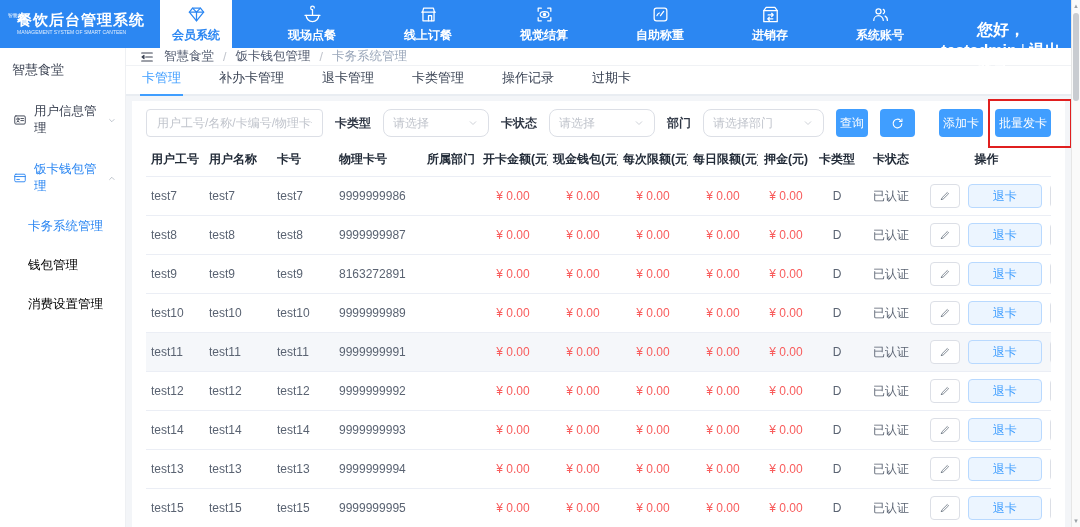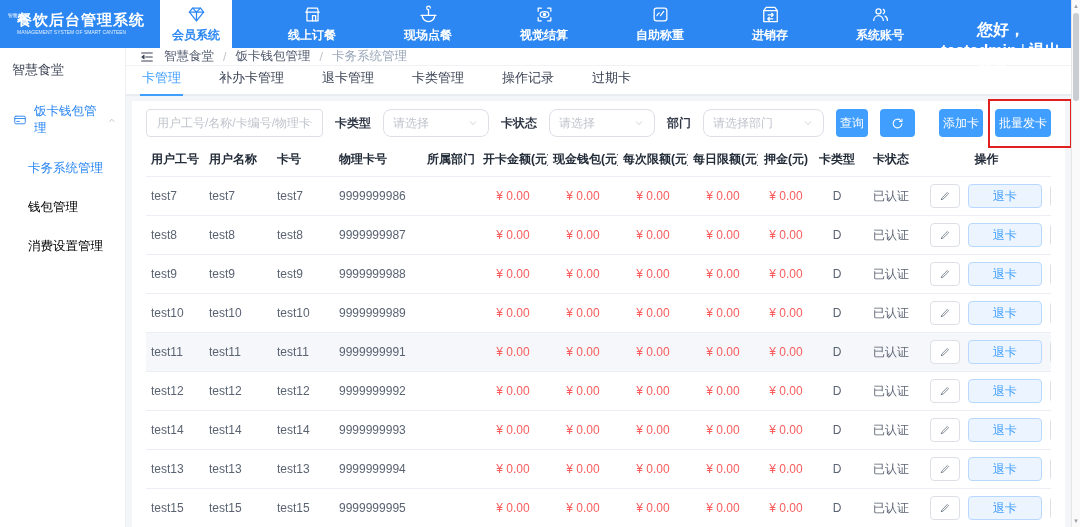--- a/index.html
+++ b/index.html
@@ -115,36 +115,36 @@
             <svg viewBox="0 0 24 24">
               <path d="M7 4h10l4 5-9 11L3 9z"></path>
               <path d="M3 9h18M7 4l5 5 5-5M12 9v11"></path>
             </svg>
           </span>
           <span class="nav-label">会员系统</span>
         </div>
         <div class="nav-item">
           <span class="nav-ico">
             <svg viewBox="0 0 24 24">
+              <path d="M4 13a8 8 0 0 0 16 0"></path>
+              <path d="M2.5 13h19M12 13V6"></path>
+              <path d="M12 6a2.3 2.3 0 1 1 2.3-2.3"></path>
+            </svg>
+          </span>
+          <span class="nav-label">现场点餐</span>
+        </div>
+        <div class="nav-item">
+          <span class="nav-ico">
+            <svg viewBox="0 0 24 24">
               <path d="M4.5 9 5.8 4h12.4L19.5 9"></path>
               <path d="M5 9v11h14V9"></path>
               <path d="M3.5 9h17M12 20v-6.5h4V20"></path>
             </svg>
           </span>
           <span class="nav-label">线上订餐</span>
-        </div>
-        <div class="nav-item">
-          <span class="nav-ico">
-            <svg viewBox="0 0 24 24">
-              <path d="M4 13a8 8 0 0 0 16 0"></path>
-              <path d="M2.5 13h19M12 13V6"></path>
-              <path d="M12 6a2.3 2.3 0 1 1 2.3-2.3"></path>
-            </svg>
-          </span>
-          <span class="nav-label">现场点餐</span>
         </div>
         <div class="nav-item">
           <span class="nav-ico">
             <svg viewBox="0 0 24 24">
               <path d="M4 8V4h4M16 4h4v4M20 16v4h-4M8 20H4v-4"></path>
               <ellipse cx="12" cy="12" rx="5.5" ry="3.6"></ellipse>
               <circle cx="12" cy="12" r="1.4" fill="currentColor"></circle>
             </svg>
           </span>
           <span class="nav-label">视觉结算</span>
@@ -184,20 +184,35 @@
       <span>您好，testadmin</span><span class="udiv">|</span><span class="logout"><span>退出登录</span> <span class="ico-inline"><svg viewBox="0 0 24 24">
               <path d="M13 4H5v16h8M10 12h11M18 9l3 3-3 3"></path>
             </svg></span></span>
     </div>
   </header>
 
   <div class="body">
 
     <aside class="sidebar">
       <div class="side-title">智慧食堂</div>
+      <div class="side-group">
+        <span class="side-ico">
+            <svg viewBox="0 0 24 24">
+              <rect x="3" y="5" width="18" height="14" rx="2"></rect>
+              <circle cx="8.5" cy="10.5" r="2"></circle>
+              <path d="M6 15.5c.6-1.6 4.4-1.6 5 0M13.5 9.5H18M13.5 13H18"></path>
+            </svg>
+          </span>
+        <span>用户信息管理</span>
+        <span class="side-arrow">
+            <svg viewBox="0 0 24 24">
+              <path d="M6.5 9.5 12 15l5.5-5.5"></path>
+            </svg>
+          </span>
+      </div>
       <div class="side-group active">
         <span class="side-ico">
             <svg viewBox="0 0 24 24">
               <rect x="3" y="5.5" width="18" height="13" rx="2"></rect>
               <path d="M3 9.5h18M6.5 14.5H11"></path>
             </svg>
           </span>
         <span>饭卡钱包管理</span>
         <span class="side-arrow">
             <svg viewBox="0 0 24 24">
@@ -382,21 +397,21 @@
                         <path d="M4.5 7h15M9.5 7V4.5h5V7M6.5 7l.9 13h9.2l.9-13M10 10.5v6M14 10.5v6"></path>
                       </svg>
                     </span>
                   </button>
                 </td>
               </tr>
               <tr>
                 <td>test9</td>
                 <td>test9</td>
                 <td>test9</td>
-                <td>9999999988</td>
+                <td>8163272891</td>
                 <td></td>
                 <td class="money">¥ 0.00</td>
                 <td class="money">¥ 0.00</td>
                 <td class="money">¥ 0.00</td>
                 <td class="money">¥ 0.00</td>
                 <td class="money">¥ 0.00</td>
                 <td>D</td>
                 <td>已认证</td>
                 <td class="ops">
                   <button class="mini">

